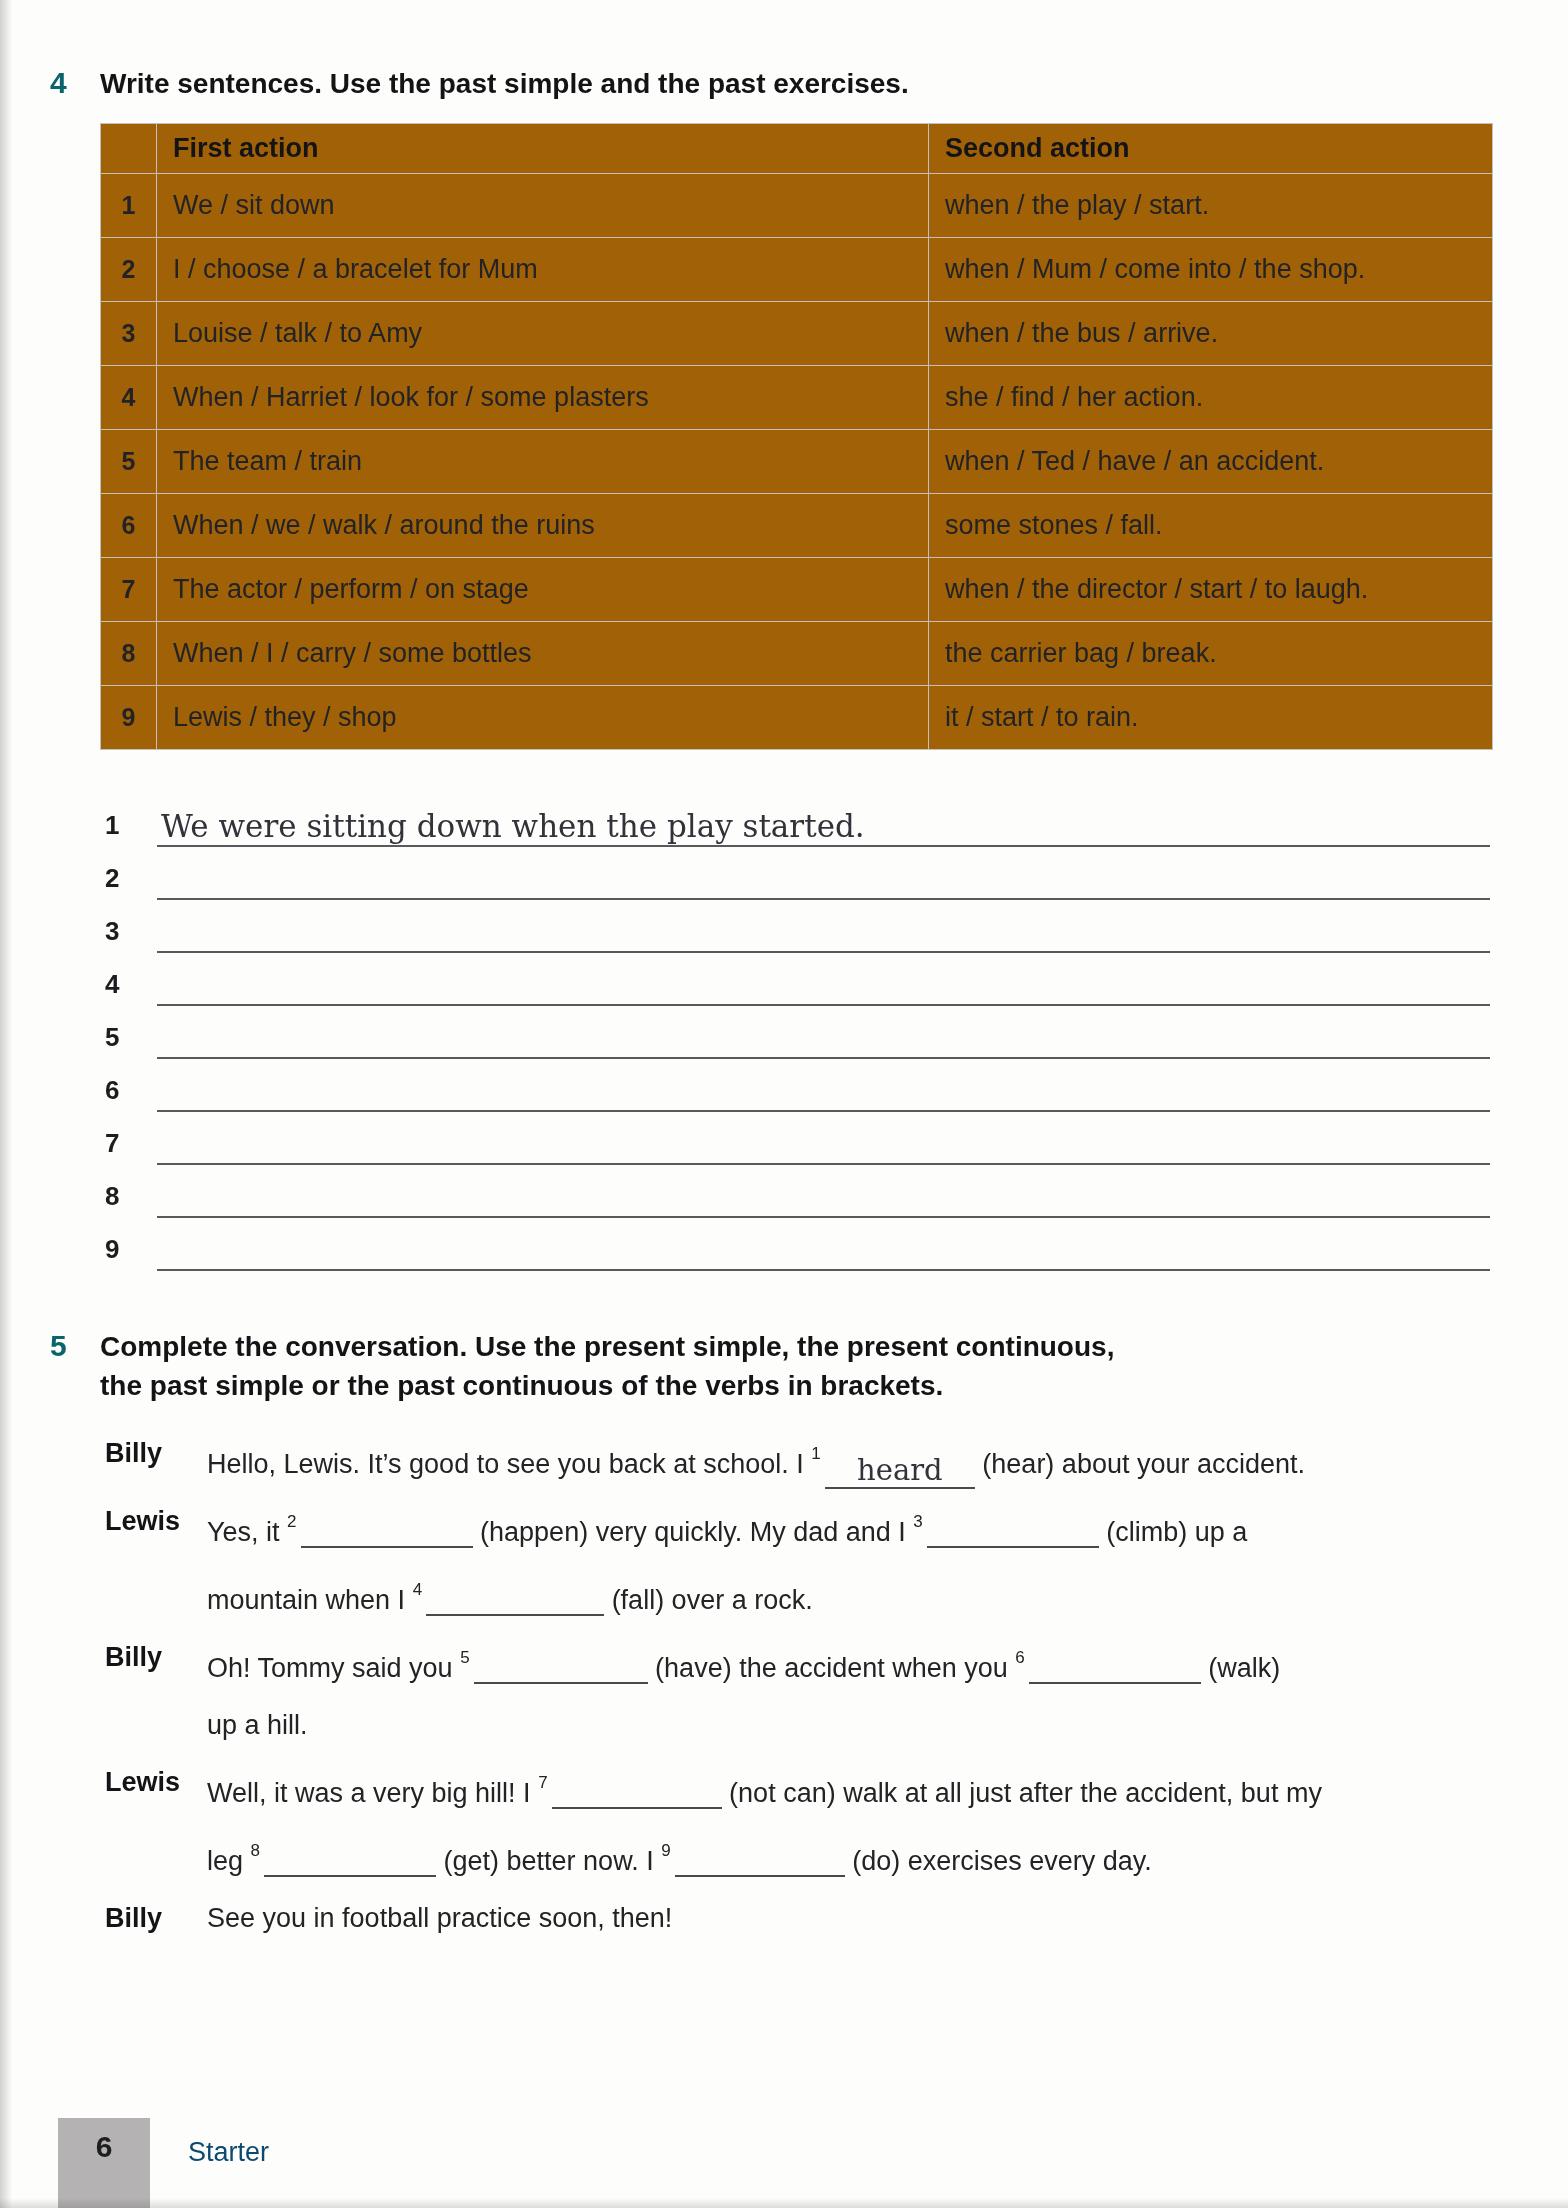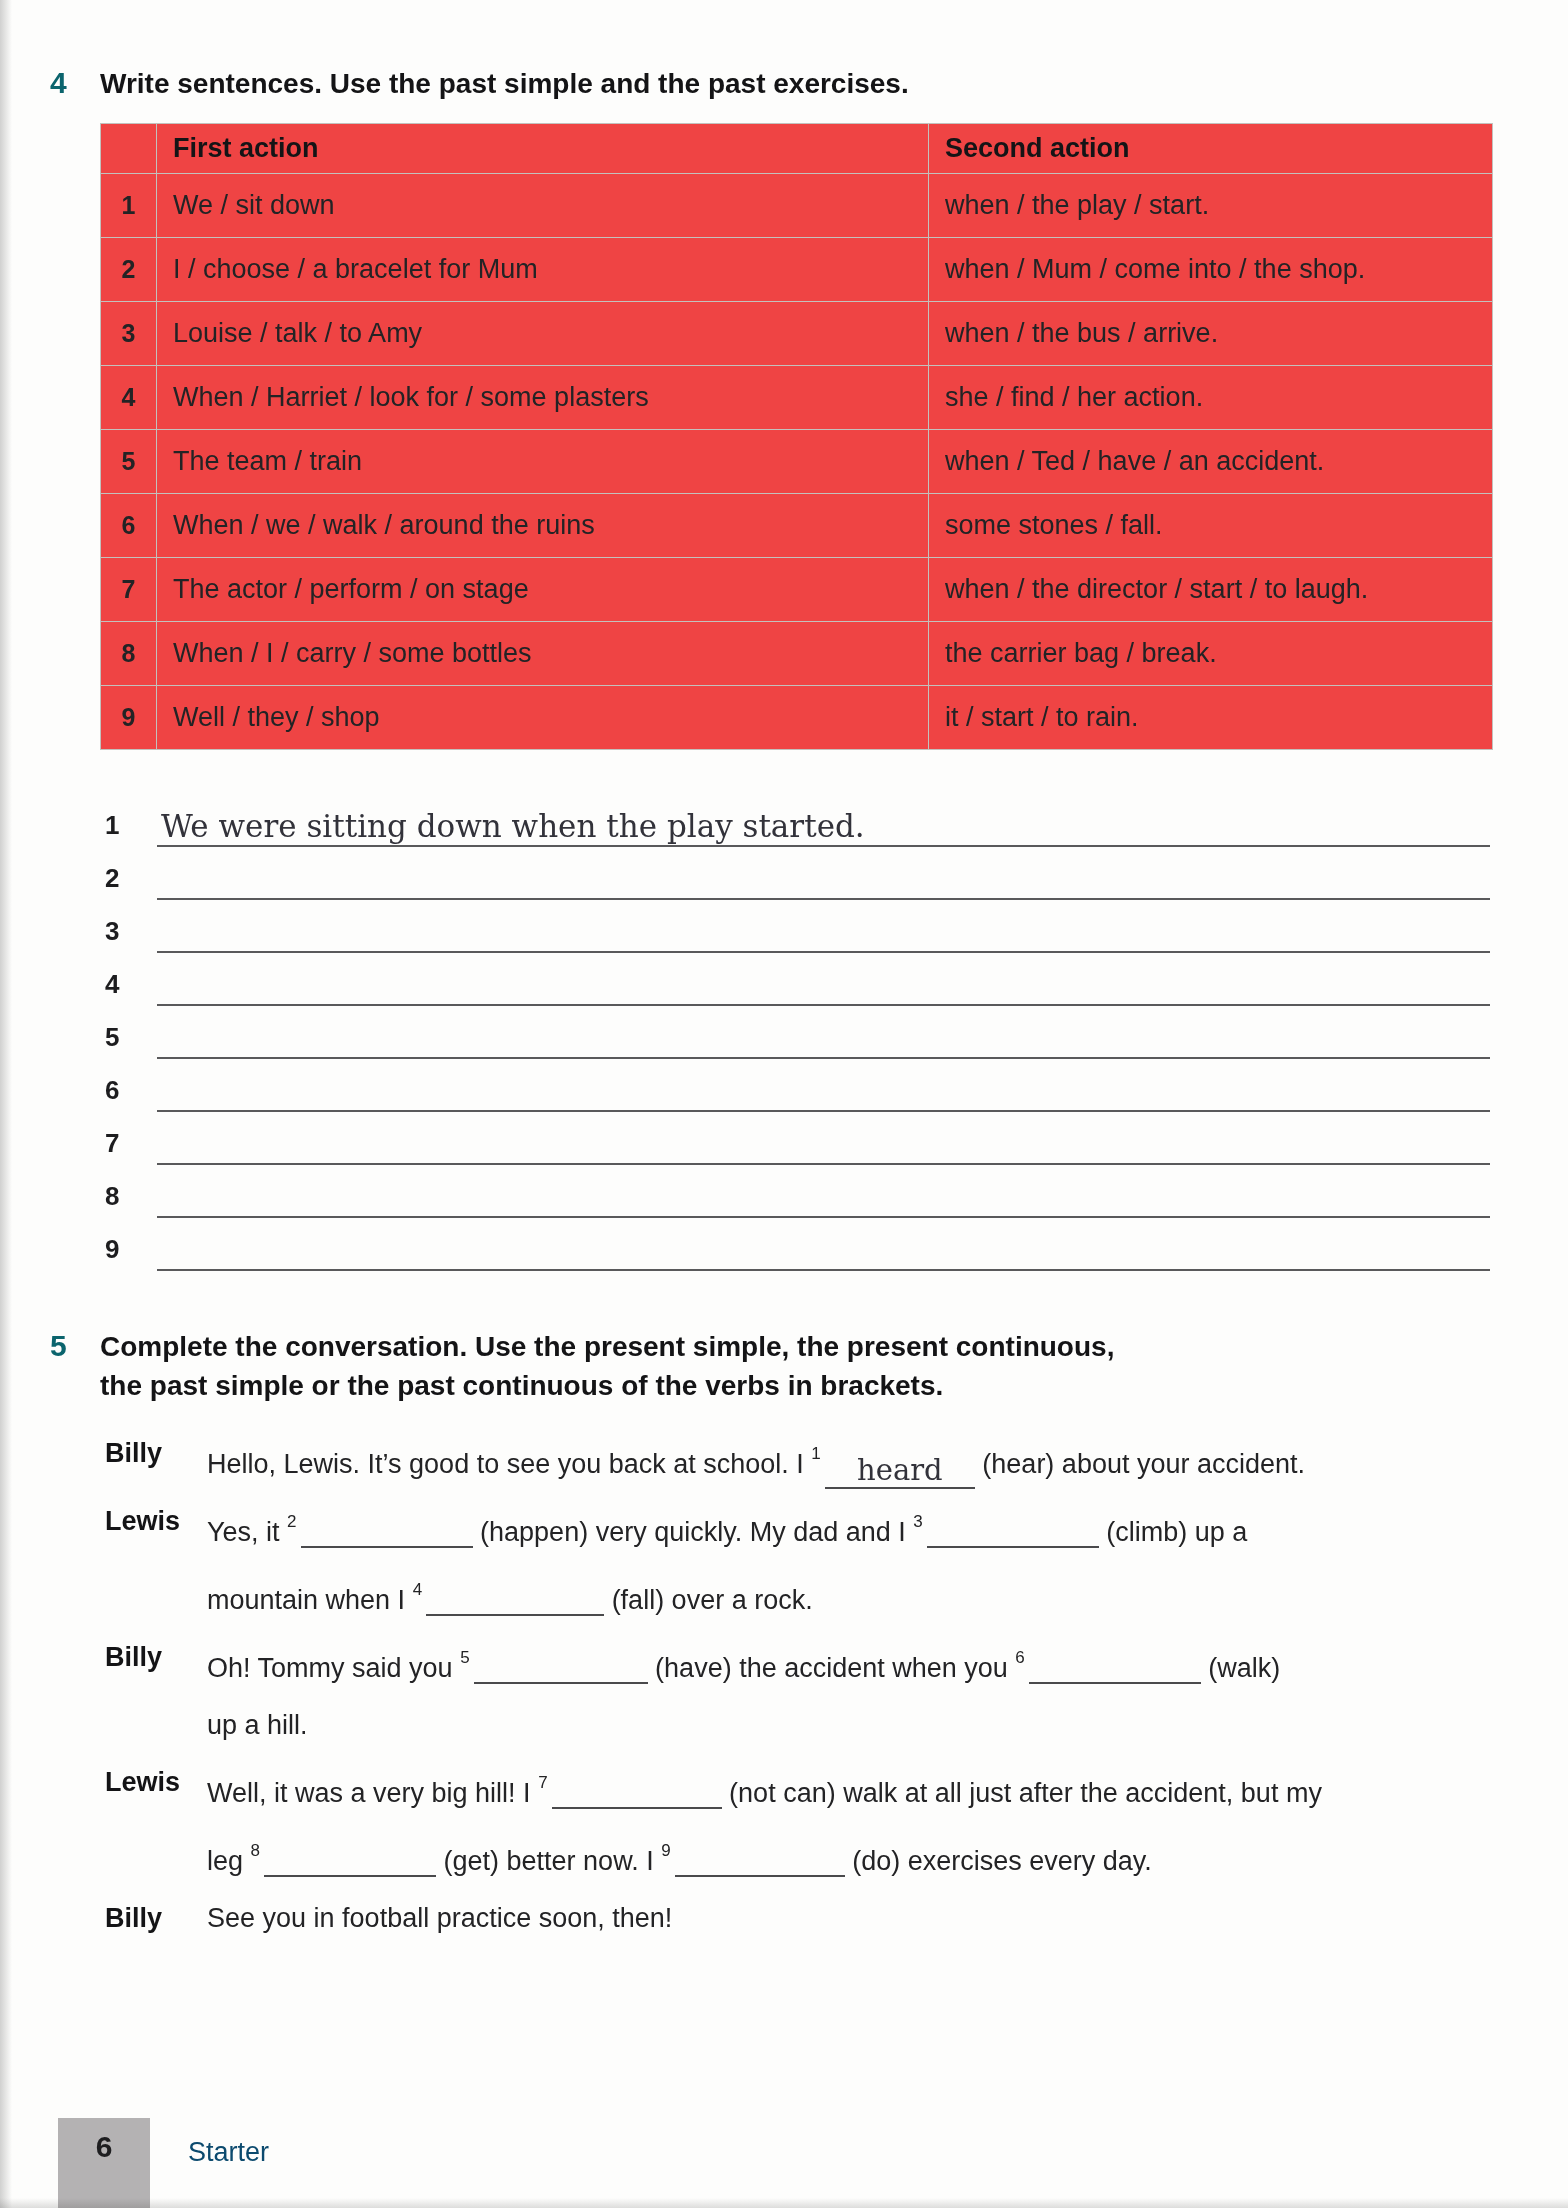--- a/index.html
+++ b/index.html
@@ -30,21 +30,21 @@
     font-weight: 700; font-size: 30px; line-height: 38px;
     color: var(--exercise-number, #0b646d);
     width: 50px; flex: none;
   }
   .ex-title { font-weight: 700; font-size: 28px; line-height: 39px; color: #141416; }
 
   
   table.grid {
     border-collapse: collapse; table-layout: fixed;
     margin-left: 50px; width: 1392px;
-    background: #ef4444;
+    background: #a16207;
   }
   .grid th, .grid td {
     border: 1.5px solid var(--table-border, #c3c1bd);
     font-size: 27px; padding: 0 16px; height: 64px; vertical-align: middle;
     text-align: left; color: #232325;
   }
   .grid thead th { height: 50px; font-weight: 700; color: #141416; }
   .grid .cell-num { text-align: center; font-weight: 700; font-size: 25px; padding: 0; }
 
   
@@ -148,21 +148,21 @@
       </tr>
 
       <tr>
         <td class="cell-num">8</td>
         <td>When / I / carry / some bottles</td>
         <td>the carrier bag / break.</td>
       </tr>
 
       <tr>
         <td class="cell-num">9</td>
-        <td>Well / they / shop</td>
+        <td>Lewis / they / shop</td>
         <td>it / start / to rain.</td>
       </tr>
     </tbody>
     </table>
 
     <div class="answers" id="answers">
       <div class="ans-row">
         <span class="ans-num">1</span>
         <span class="ans-line">
             <span class="handwriting">We were sitting down when the play started.</span>

